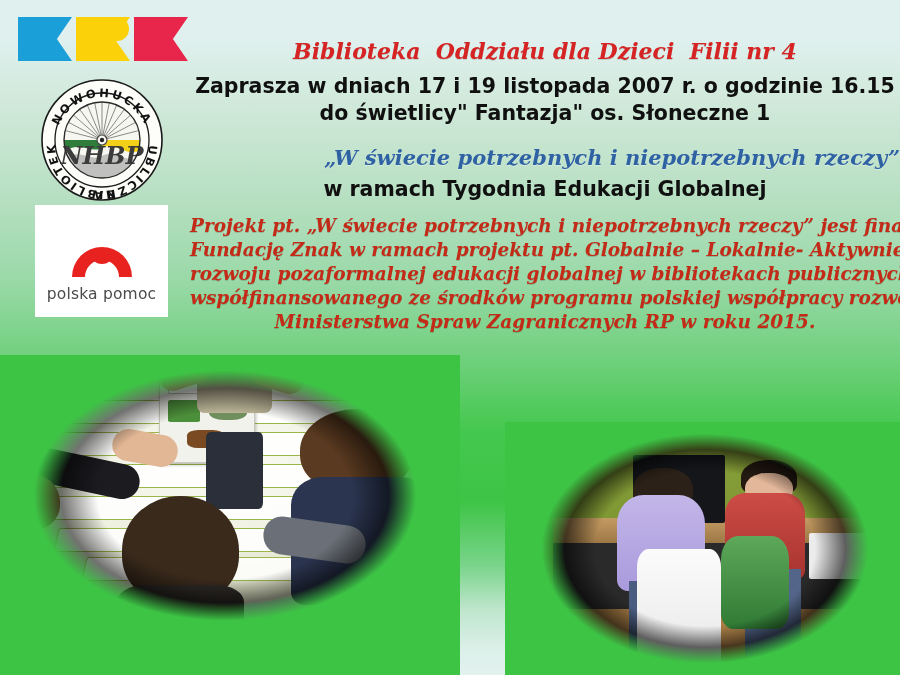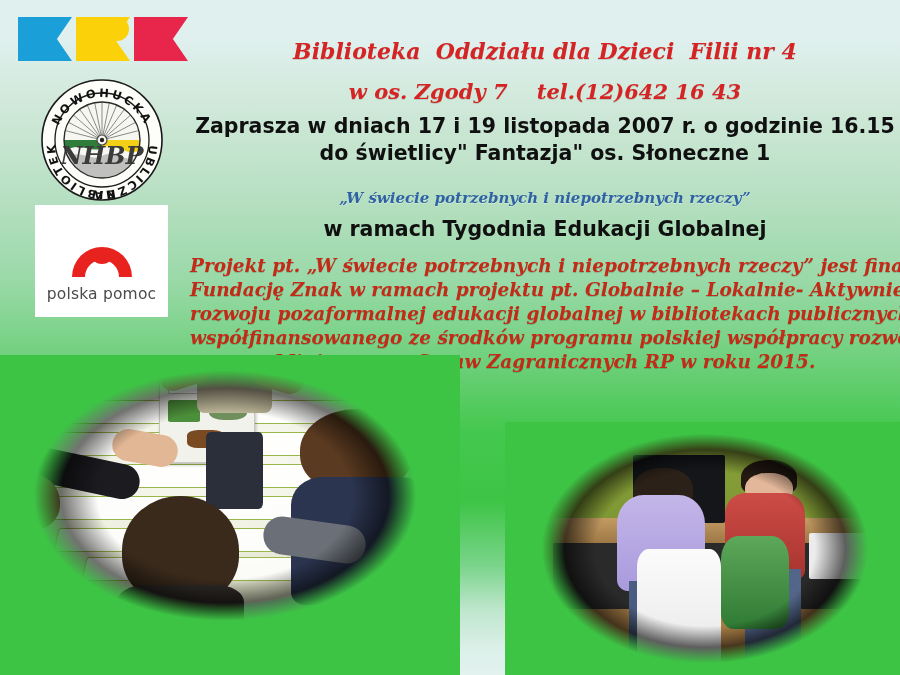--- a/index.html
+++ b/index.html
@@ -118,24 +118,25 @@
     font-weight: bold;
     font-size: 20.5px;
     line-height: 27px;
   }
   #invite { padding-top: 9px; }
   #blue-title {
     color: #2f62a3;
     font-family: "DejaVu Serif", serif;
     font-weight: bold;
     font-style: italic;
-    font-size: 15px;
+    font-size: 21px;
     line-height: 26px;
     padding-top: 18px;
     text-shadow: 0 1px 0 rgba(255,255,255,0.35);
+    text-align: right;
   }
   #week-line { padding-top: 5px; }
   #funding {
     color: #c42a18;
     font-family: "DejaVu Serif", serif;
     font-weight: bold;
     font-style: italic;
     font-size: 18.5px;
     line-height: 24px;
     padding-top: 11px;
@@ -381,21 +382,20 @@
     <svg id="pp-mark" viewBox="0 0 76 62">
       <path d="M8 58 A30 30 0 1 1 68 58 L55 58 A17 17 0 1 0 21 58 Z" fill="#e8231f"></path>
       <path d="M26 33 A12 12 0 0 0 50 33 L42 33 A4 4 0 0 1 34 33 Z" fill="#e8231f"></path>
     </svg>
     <div id="pp-label">polska pomoc</div>
   </div>
 
   <div id="text-col">
     <div id="head1" class="line red-head">Biblioteka  Oddziału dla Dzieci  Filii nr 4</div>
 
-    <div id="addr" class="line">w os. Zgody 7    tel.(12)642 16 43</div>
 
     <div id="invite" class="line black-line">Zaprasza w dniach 17 i 19 listopada 2007 r. o godzinie 16.15</div>
     <div class="line black-line">do świetlicy" Fantazja" os. Słoneczne 1</div>
 
     <div id="blue-title" class="line">„W świecie potrzebnych i niepotrzebnych rzeczy”</div>
     <div id="week-line" class="line black-line">w ramach Tygodnia Edukacji Globalnej</div>
 
     <div id="funding">
       <div class="line">Projekt pt. „W świecie potrzebnych i niepotrzebnych rzeczy” jest finansowany przez</div>
       <div class="line">Fundację Znak w ramach projektu pt. Globalnie – Lokalnie- Aktywnie. Wsparcie</div>

